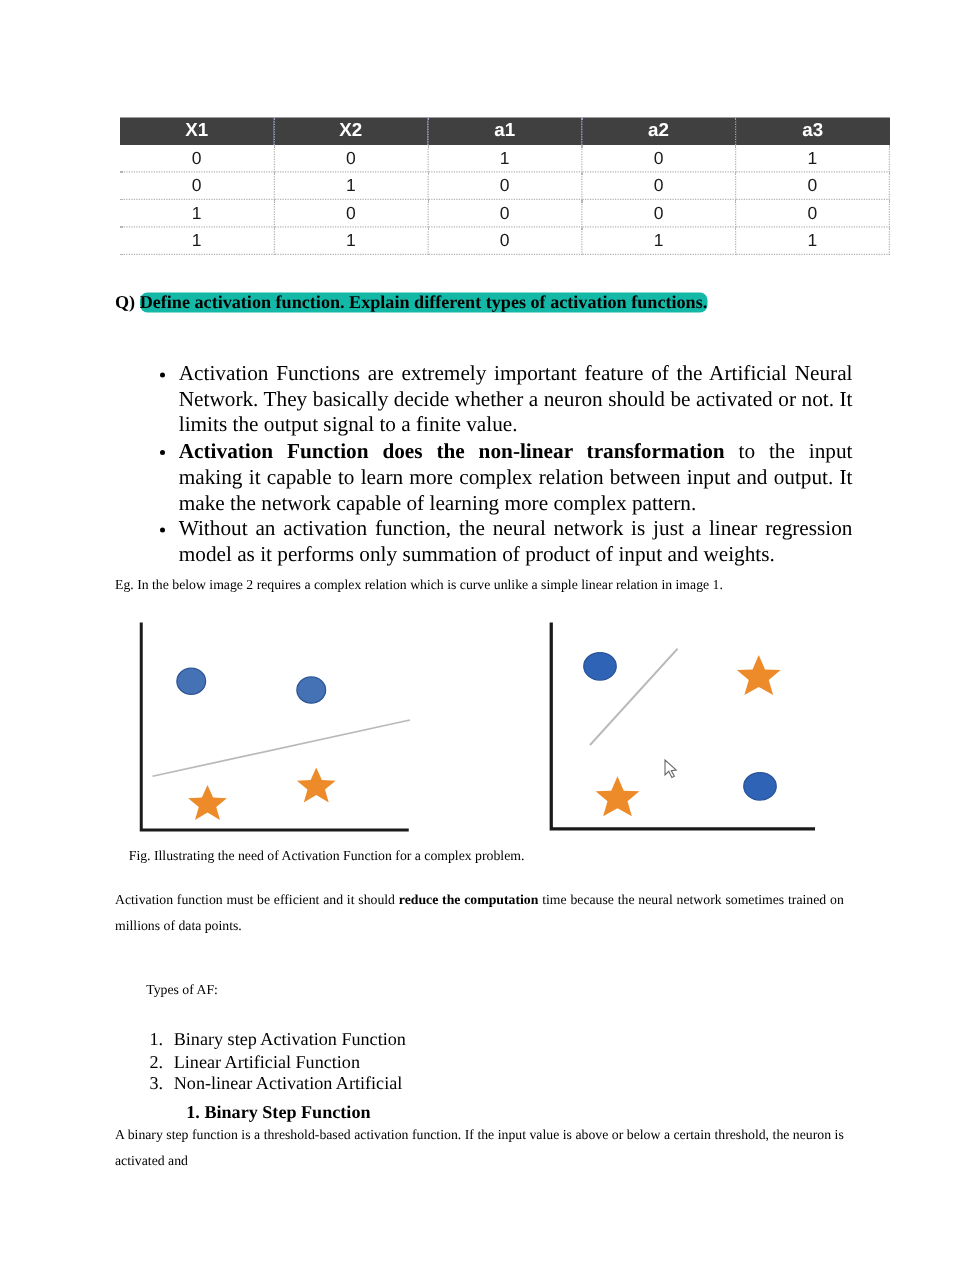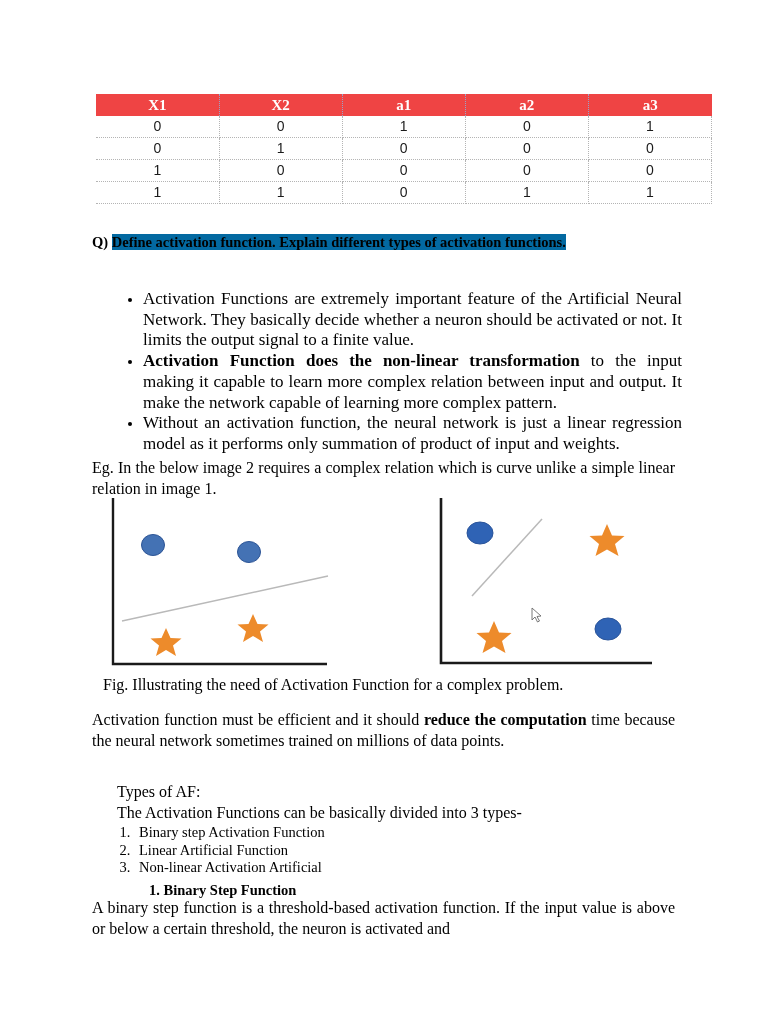--- a/index.html
+++ b/index.html
@@ -22,23 +22,23 @@
     left: 96px;
     top: 94px;
     width: 616px;
   }
   table.truth-table {
     border-collapse: collapse;
     width: 616px;
     table-layout: fixed;
   }
   table.truth-table th {
-    background: #ef4444;
+    background: #404040;
     color: #ffffff;
-    font-family: Liberation Serif, serif;
+    font-family: Liberation Sans, sans-serif;
     font-weight: bold;
     font-size: 15px;
     height: 22px;
     line-height: 22px;
     text-align: center;
     border-right: 1px dotted #9aa3c8;
     padding: 0;
   }
   table.truth-table th:last-child { border-right: none; }
   table.truth-table td {
@@ -61,40 +61,40 @@
     position: absolute;
     left: 92px;
     top: 232px;
     width: 600px;
     font-family: "Liberation Serif", "DejaVu Serif", serif;
     font-size: 14.5px;
     line-height: 20px;
     font-weight: bold;
   }
   .q-prefix { background: transparent; }
-  .hl { background: #0369a1; }
+  .hl { background: #14b8a6; border-radius: 6px; }
 
   ul.bullets {
     position: absolute;
     left: 113px;
     top: 285px;
     width: 565px;
     margin: 4px;
     padding: 0 0 0 26px;
     list-style: disc;
     font-size: 17px;
     line-height: 20.7px;
     text-align: justify;
   }
   ul.bullets li { margin: 0 0 0 0; padding: 0; }
   ul.bullets li::marker { font-size: 13px; }
 
   .para {
     position: absolute;
-    font-size: 16px;
+    font-size: 11px;
     line-height: 20.5px;
     text-align: justify;
   }
 
   .eg-para { left: 92px; top: 458px; width: 583px; }
   .fig-caption { left: 103px; top: 675px; width: 600px; text-align: left; }
   .af-para { left: 92px; top: 710px; width: 583px; }
   .types-para { left: 92px; top: 782px; width: 583px; text-align: left; margin-left: 25px; }
 
   ol.types-list {
@@ -222,21 +222,20 @@
   </div>
 
   <div class="para fig-caption">Fig. Illustrating the need of Activation Function for a complex problem.</div>
 
   <div class="para af-para">
     <span>Activation function must be efficient and it should </span><b>reduce the computation</b><span> time because the neural network sometimes trained on millions of data points.</span>
   </div>
 
   <div class="para types-para">
     <div>Types of AF:</div>
-    <div>The Activation Functions can be basically divided into 3 types-</div>
   </div>
 
   <ol class="types-list">
     <li>Binary step Activation Function</li>
     <li>Linear Artificial Function</li>
     <li>Non-linear Activation Artificial</li>
   </ol>
 
   <div class="bsf-head">1.  Binary Step Function</div>
   <div class="para bsf-para">A binary step function is a threshold-based activation function. If the input value is above or below a certain threshold, the neuron is activated and</div>

